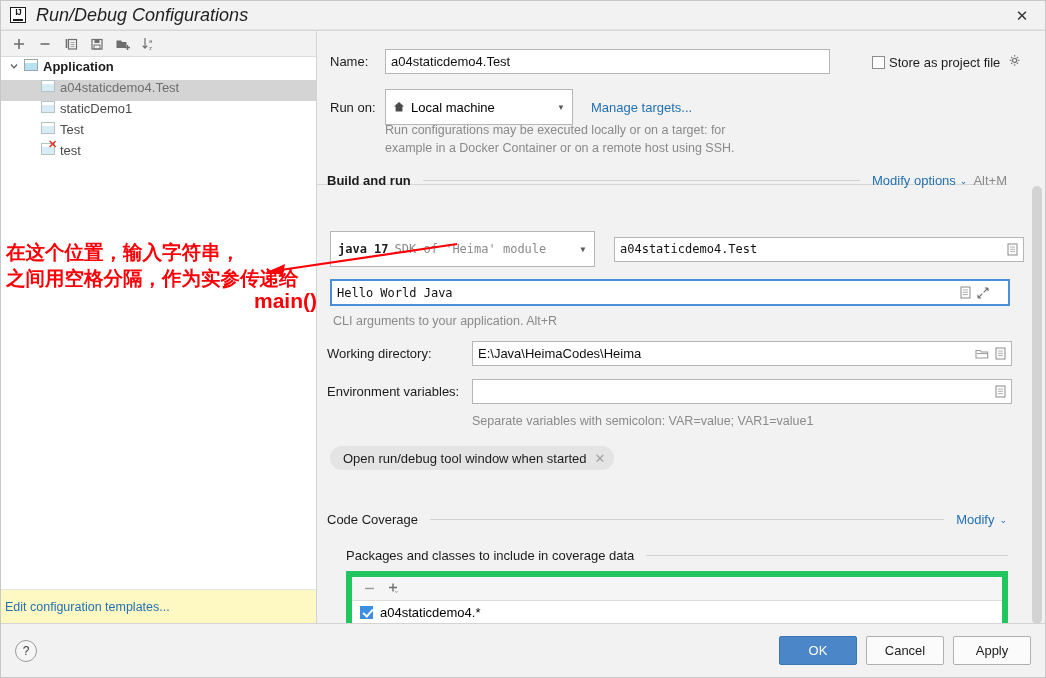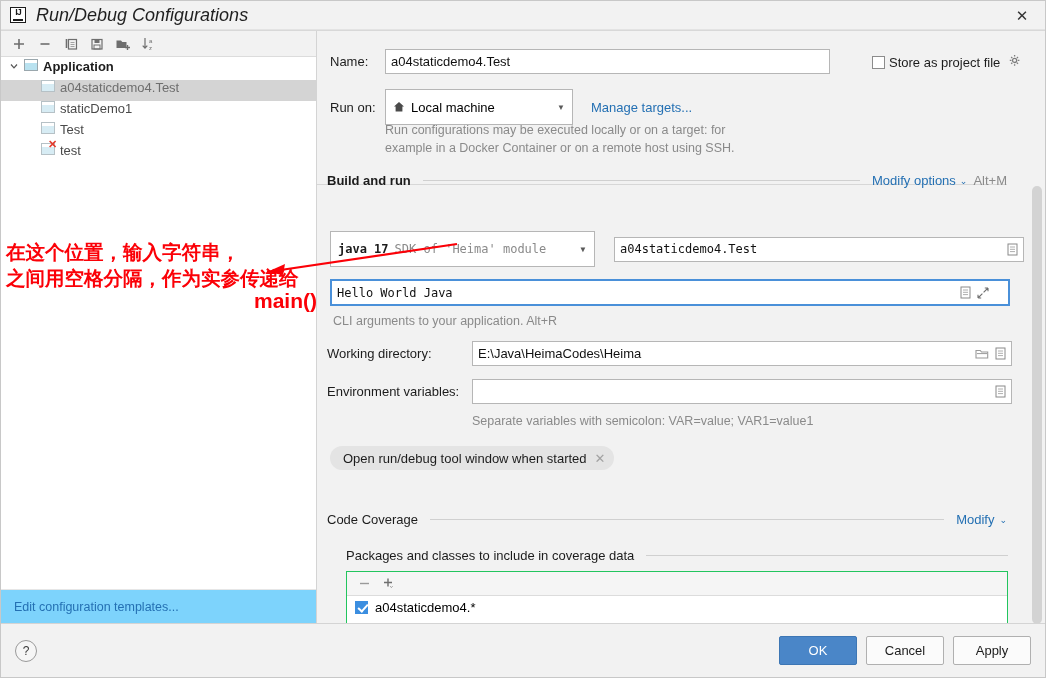--- a/index.html
+++ b/index.html
@@ -137,22 +137,22 @@
     flex: 0 0 auto; position: relative;
   }
   .cfg-icon.muted { border-color: #b6c1c6; background: linear-gradient(#ffffff 0 3px, #d7ecf4 3px 100%); }
   .cfg-icon .redx {
     position: absolute; left: 6px; top: -5px;
     color: #e23b2e; font-size: 11px; font-weight: bold; line-height: 10px;
   }
   .left-footer {
     height: 34px; min-height: 34px;
     display: flex; align-items: center;
-    padding-left: 13px;
-    background: #7dd3fc;
+    padding-left: 4px;
+    background: #fef9c3;
     border-top: 1px solid #e6e6e6;
   }
   .link {
     color: #2470b3; font-size: 12.5px; cursor: pointer;
   }
 
   
   .right-pane {
     flex: 1; position: relative;
     background: #f2f2f2;
@@ -245,21 +245,21 @@
   .vscroll {
     position: absolute; right: 3px; top: 155px;
     width: 10px; height: 438px;
     background: #d3d3d3;
     border-radius: 5px;
     cursor: pointer;
   }
 
   
   .cov-box {
-    border: 1px solid #22c55e;
+    border: 6px solid #22c55e;
     background: #ffffff;
   }
   .cov-toolbar {
     height: 24px;
     background: #f5f5f5;
     border-bottom: 1px solid #dcdcdc;
     display: flex; align-items: center;
     padding-left: 8px; gap: 6px;
   }
 

